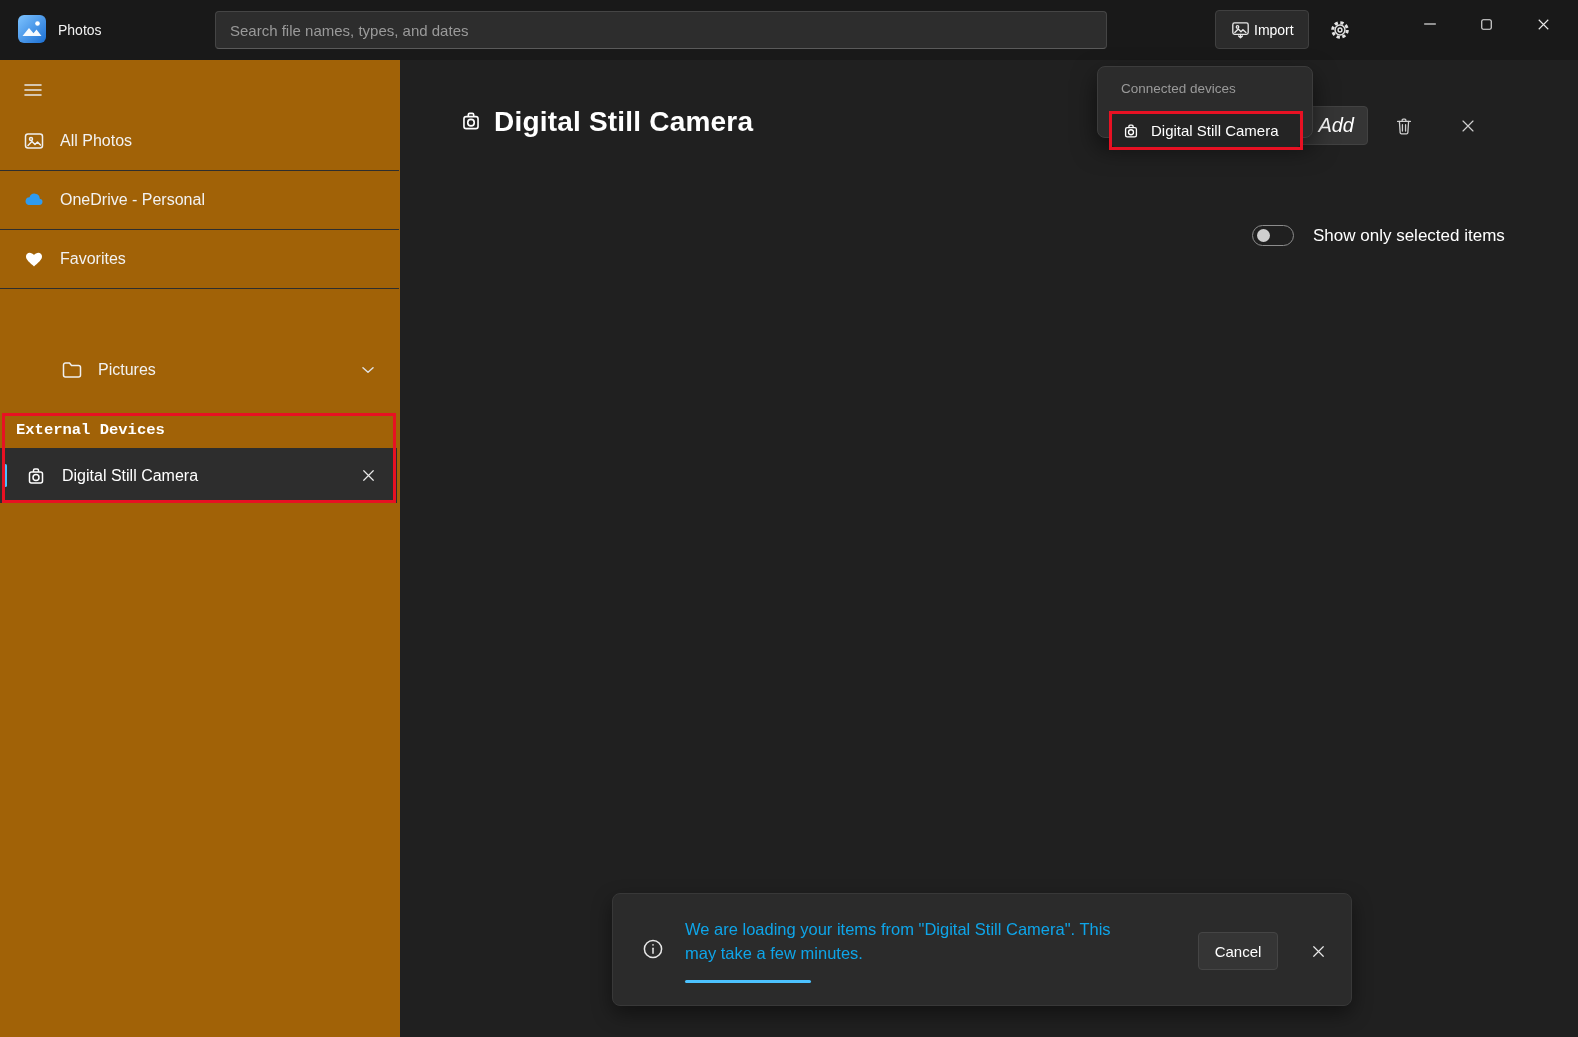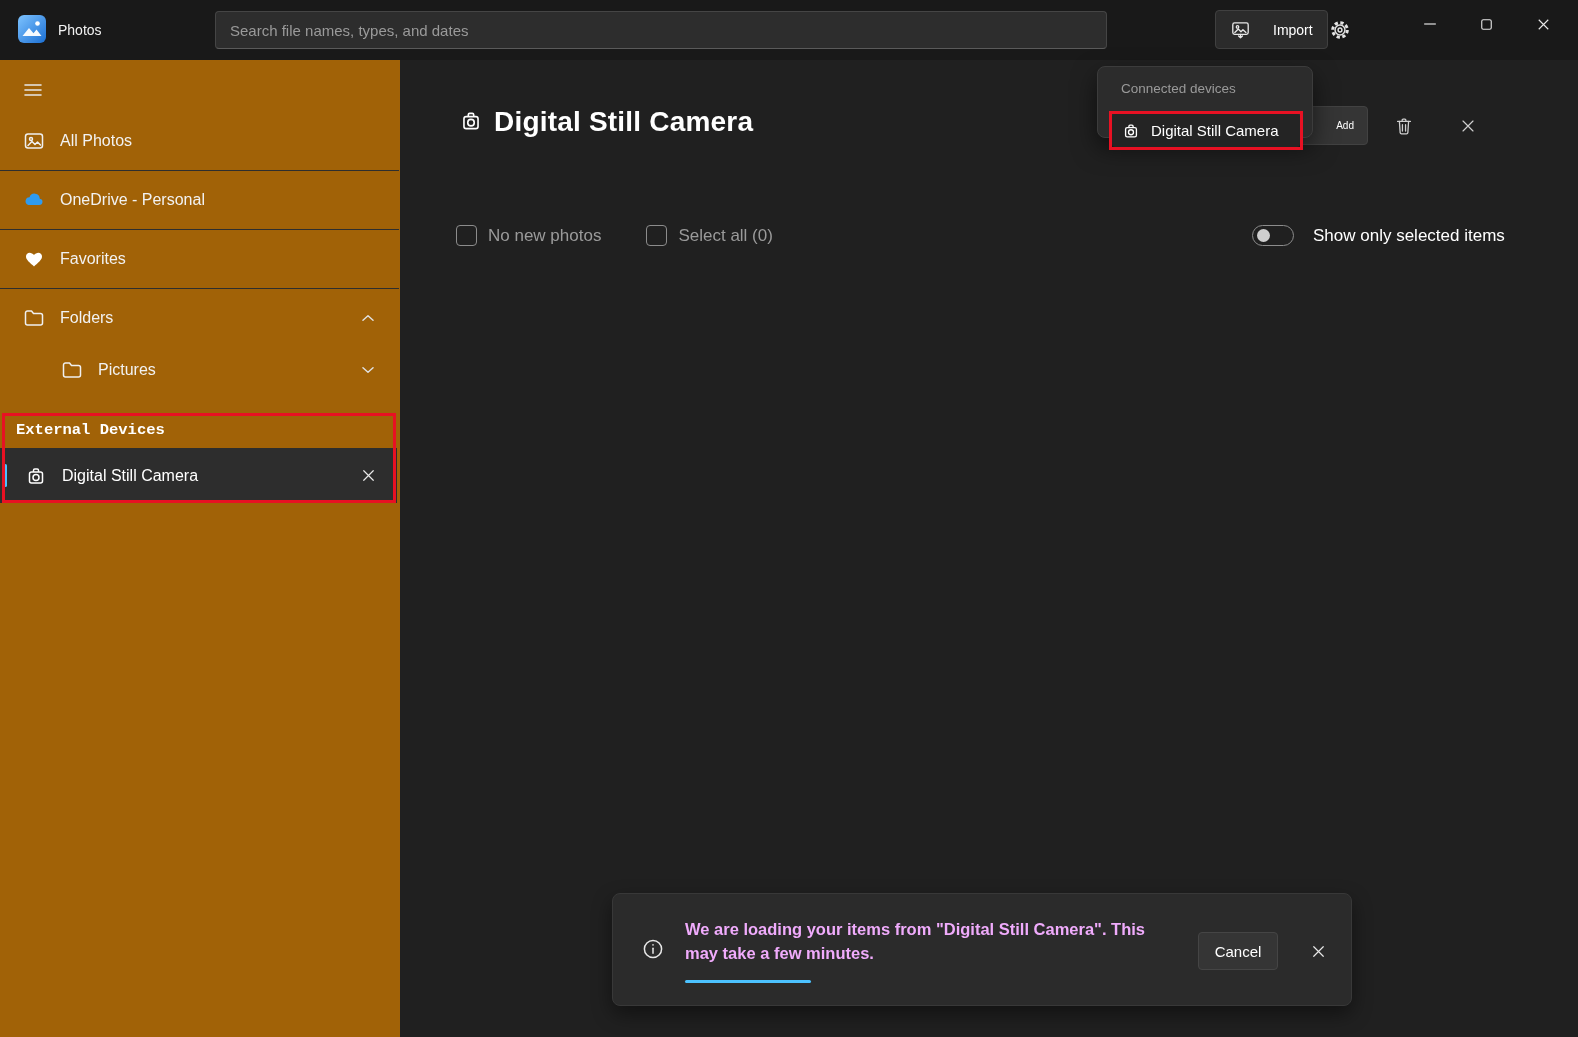--- a/index.html
+++ b/index.html
@@ -9,21 +9,21 @@
   
   .titlebar { position:absolute; top:0; left:0; right:6px; height:60px; background:#191919; }
   .app-logo { position:absolute; left:18px; top:15px; width:28px; height:28px; }
   .app-name { position:absolute; left:58px; top:22px; font-size:14px; color:#f2f2f2; }
   .search { position:absolute; left:215px; top:11px; width:892px; height:38px;
             background:#2d2d2d; border:1px solid #454545; border-bottom-color:#5a5a5a;
             border-radius:4px; color:#e8e8e8; font-size:15px; padding:4px 14px;
             font-family:"Liberation Sans", sans-serif; outline:none; }
   .search::placeholder { color:#9a9a9a; }
   .import-btn { position:absolute; left:1215px; top:10px; height:39px; padding:0 14px;
-                display:flex; align-items:center; gap:22px; background:#2b2b2b;
+                display:flex; align-items:center; gap:3px; background:#2b2b2b;
                 border:1px solid #404040; border-radius:4px; cursor:pointer; }
   .import-btn span { font-size:14px; color:#ffffff; }
   .iconbtn { display:flex; align-items:center; justify-content:center; cursor:pointer;
              background:transparent; border:none; }
   .gear-btn { position:absolute; left:1322px; top:12px; width:36px; height:36px; border-radius:4px; }
   .caption-btns { position:absolute; right:0; top:0; height:48px; display:flex; }
   .caption-btns .cap { width:57px; height:48px; display:flex; align-items:center; justify-content:center; cursor:pointer; }
 
   
   .sidebar { position:absolute; top:60px; left:0; width:400px; bottom:0; background:#a16207; }
@@ -66,21 +66,21 @@
             position:relative; cursor:pointer; background:transparent; }
   .toggle .knob { position:absolute; left:4px; top:3px; width:13px; height:13px;
                   border-radius:50%; background:#cfcfcf; }
   .toggle-lbl { margin-left:19px; font-size:17px; color:#ffffff; }
 
   
   .add-btn { position:absolute; left:898px; top:46px; width:70px; height:39px;
              background:#353535; border:1px solid #424242; border-radius:4px;
              display:flex; align-items:center; justify-content:flex-end; padding-right:13px;
              cursor:pointer; z-index:1; }
-  .add-btn span { font-size:10px; color:#ffffff; }
+  .add-btn span { font-size:20px; color:#ffffff;font-style:italic; }
   .trash-btn { position:absolute; left:986px; top:48px; width:36px; height:36px; z-index:1; border-radius:4px; }
   .cmd-close { position:absolute; left:1050px; top:48px; width:36px; height:36px; z-index:1; border-radius:4px; }
 
   
   .flyout { position:absolute; left:1097px; top:66px; width:216px; height:72px;
             background:#2c2c2c; border:1px solid #3c3c3c; border-radius:8px;
             box-shadow:0 10px 24px rgba(0,0,0,.55); z-index:10; }
   .flyout-header { position:absolute; left:23px; top:14px; font-size:13.5px; color:#9a9a9a; }
   .flyout-item { position:absolute; left:14px; top:47px; width:188px; height:33px;
                  display:flex; align-items:center; cursor:pointer; background:#242424; border-radius:3px; }
@@ -88,21 +88,21 @@
   .flyout-item .lbl { margin-left:10px; font-size:15px; color:#ffffff; }
   .red-rect-flyout { position:absolute; left:11px; top:44px; width:194px; height:39px;
                      border:3px solid #e81123; pointer-events:none; z-index:12; }
 
   
   .toast { position:absolute; left:212px; top:833px; width:740px; height:113px;
            background:#2b2b2b; border:1px solid #383838; border-radius:8px;
            box-shadow:0 8px 20px rgba(0,0,0,.45); }
   .toast .info { position:absolute; left:28px; top:43px; width:24px; height:24px; }
   .toast .msg { position:absolute; left:72px; top:23px; width:500px;
-                font-size:16.5px; font-weight:bold; line-height:24px; color:#f0abfc; }
+                font-size:16.5px; font-weight:normal; line-height:24px; color:#0ea5e9; }
   .toast .progress { position:absolute; left:72px; top:86px; width:126px; height:3px;
                      background:#4cc2ff; border-radius:2px; }
   .toast .cancel { position:absolute; left:585px; top:38px; width:80px; height:38px;
                    background:#353535; border:1px solid #454545; border-radius:4px;
                    color:#ffffff; font-size:15px; cursor:pointer;
                    font-family:"Liberation Sans", sans-serif; }
   .toast .tclose { position:absolute; left:688px; top:40px; width:34px; height:34px; border-radius:4px; }
 
   svg { display:block; }
 </style>
@@ -198,33 +198,20 @@
   <div class="srow" style="top:170px">
     <span class="ic">
       <svg viewBox="0 0 24 24" width="24" height="24">
         <path d="M12 19.4 l-1.2-1.1 C6 14 4 12 4 9.4 4 7.4 5.6 5.8 7.6 5.8 c1.7 0 3.1.9 4.4 2.3 1.3-1.4 2.7-2.3 4.4-2.3 2 0 3.6 1.6 3.6 3.6 0 2.6-2 4.6-6.8 8.9 L12 19.4Z" fill="#ffffff"></path>
       </svg>
     </span>
     <span class="lbl">Favorites</span>
   </div>
   <div class="sep" style="top:228px"></div>
 
-  <div class="srow" style="top:229px">
-    <span class="ic">
-      <svg viewBox="0 0 24 24" width="24" height="24" fill="none" stroke="#f0f0f0" stroke-width="1.5" stroke-linejoin="round">
-        <path d="M3.5 7 a2 2 0 0 1 2-2 h4 l2 2.5 h7 a2 2 0 0 1 2 2 V17 a2 2 0 0 1-2 2 H5.5 a2 2 0 0 1-2-2Z"></path>
-      </svg>
-    </span>
-    <span class="lbl">Folders</span>
-    <span class="chev iconbtn">
-      <svg viewBox="0 0 24 24" width="22" height="22" fill="none" stroke="#e0e0e0" stroke-width="1.6" stroke-linecap="round" stroke-linejoin="round">
-        <path d="M6.5 14.5 l5.5-5 5.5 5"></path>
-      </svg>
-    </span>
-  </div>
 
   <div class="srow nested" style="top:281px">
     <span class="ic">
       <svg viewBox="0 0 24 24" width="24" height="24" fill="none" stroke="#f0f0f0" stroke-width="1.5" stroke-linejoin="round">
         <path d="M3.5 7 a2 2 0 0 1 2-2 h4 l2 2.5 h7 a2 2 0 0 1 2 2 V17 a2 2 0 0 1-2 2 H5.5 a2 2 0 0 1-2-2Z"></path>
       </svg>
     </span>
     <span class="lbl">Pictures</span>
     <span class="chev iconbtn">
       <svg viewBox="0 0 24 24" width="22" height="22" fill="none" stroke="#e0e0e0" stroke-width="1.6" stroke-linecap="round" stroke-linejoin="round">
@@ -265,27 +252,20 @@
     <span class="ic">
       <svg viewBox="0 0 24 24" width="26" height="30" fill="none" stroke="#ffffff" stroke-width="1.5" stroke-linejoin="round">
         <rect x="5.5" y="8" width="13" height="11" rx="2"></rect>
         <path d="M9.5 8 V6.3 a1.3 1.3 0 0 1 1.3-1.3 h2.4 a1.3 1.3 0 0 1 1.3 1.3 V8"></path>
         <circle cx="12" cy="13.5" r="3"></circle>
       </svg>
     </span>
     <span class="page-title">Digital Still Camera</span>
   </div>
 
-  <div class="filters">
-    <span class="checkbox"></span>
-    <span class="chk-lbl">No new photos</span>
-    <span class="gap"></span>
-    <span class="checkbox"></span>
-    <span class="chk-lbl">Select all (0)</span>
-  </div>
 
   <div class="toggle-wrap">
     <span class="toggle">
       <span class="knob"></span>
     </span>
     <span class="toggle-lbl">Show only selected items</span>
   </div>
 
   <div class="add-btn">
     <span>Add</span>

